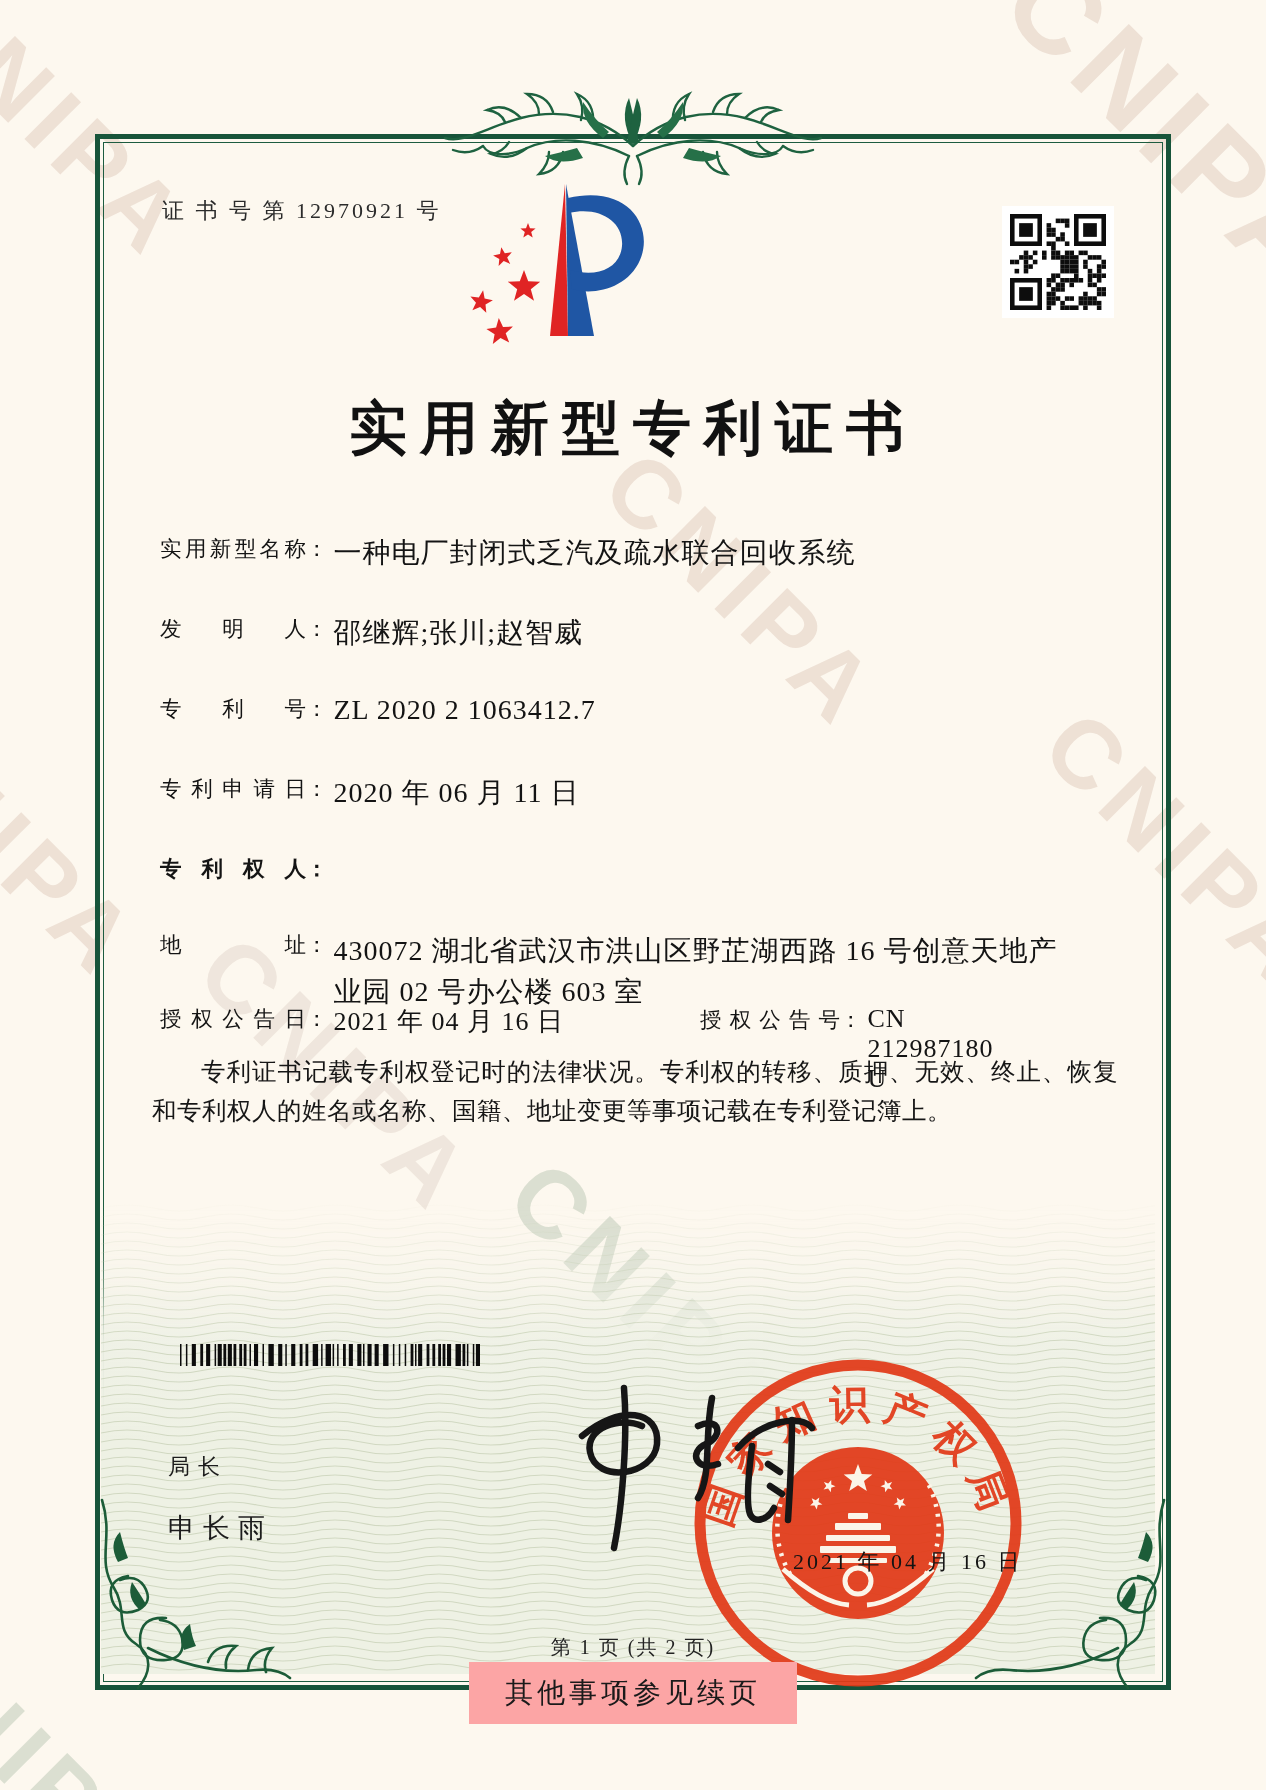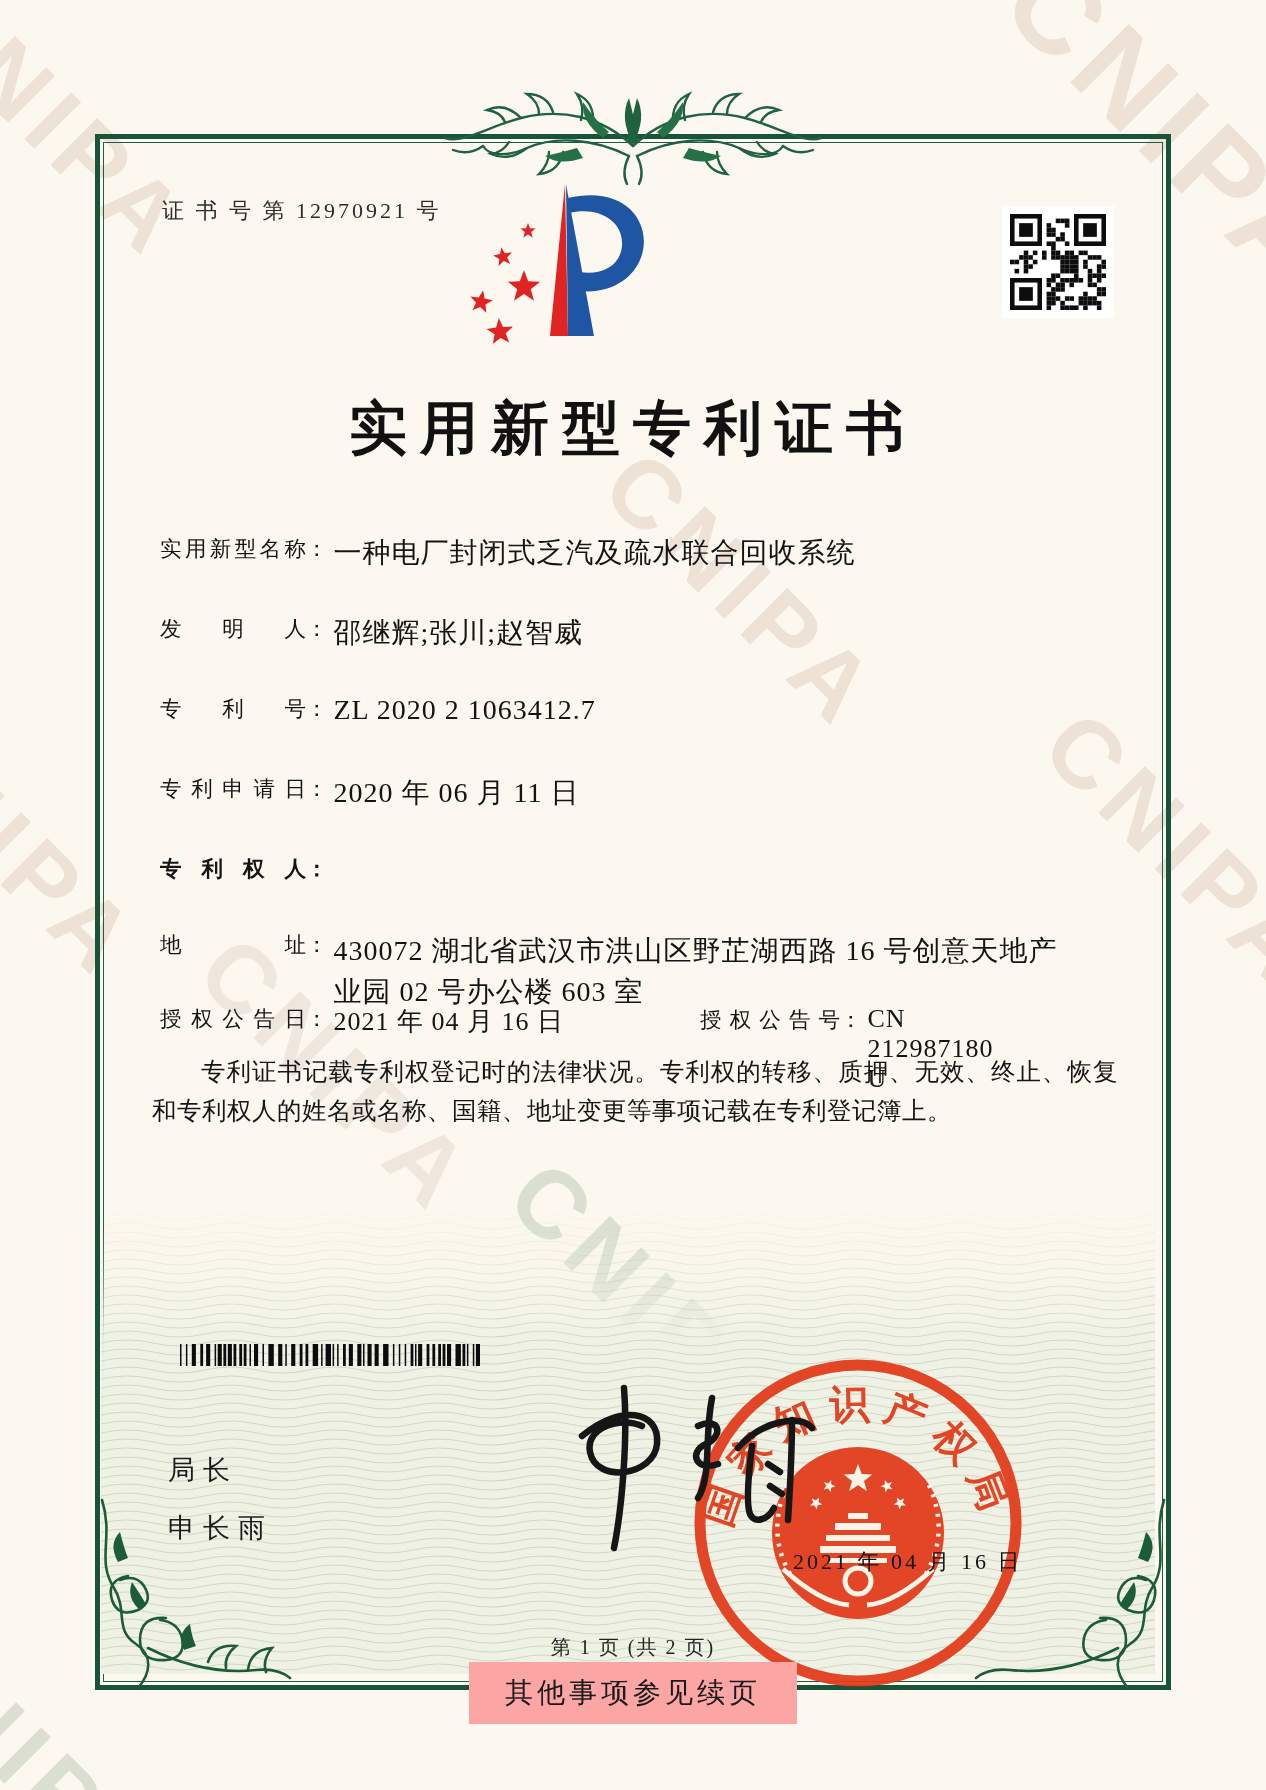--- a/index.html
+++ b/index.html
@@ -79,21 +79,21 @@
   .paras{left:152px;top:1052px;width:966px;z-index:4;}
   .paras p{
     margin:0;font-size:24.5px;line-height:39px;text-indent:2em;
     text-align:justify;letter-spacing:.5px;color:#161616;
   }
 
   
   .barcode{left:180px;top:1344px;z-index:5;}
   .director-title{left:168px;top:1452px;z-index:5;
     font-family:"Liberation Sans","DejaVu Sans",sans-serif;
-    font-size:27px;letter-spacing:8px;color:#1c1c1c;font-weight:500;}
+    font-size:22px;letter-spacing:8px;color:#1c1c1c;font-weight:500;}
   .director-name{left:168px;top:1510px;z-index:5;
     font-family:Liberation Serif, serif;
     font-size:27px;letter-spacing:8px;color:#1c1c1c;font-weight:500;}
   .signature{left:540px;top:1378px;z-index:6;}
   .seal{left:663px;top:1333px;z-index:5;opacity:.93;}
   .seal-date{
     left:793px;top:1547px;z-index:7;
     font-size:22px;letter-spacing:3px;color:#131313;white-space:nowrap;
   }
   .page-footer{left:0;right:0;top:1634px;text-align:center;z-index:6;font-size:20px;letter-spacing:2px;color:#222;}

